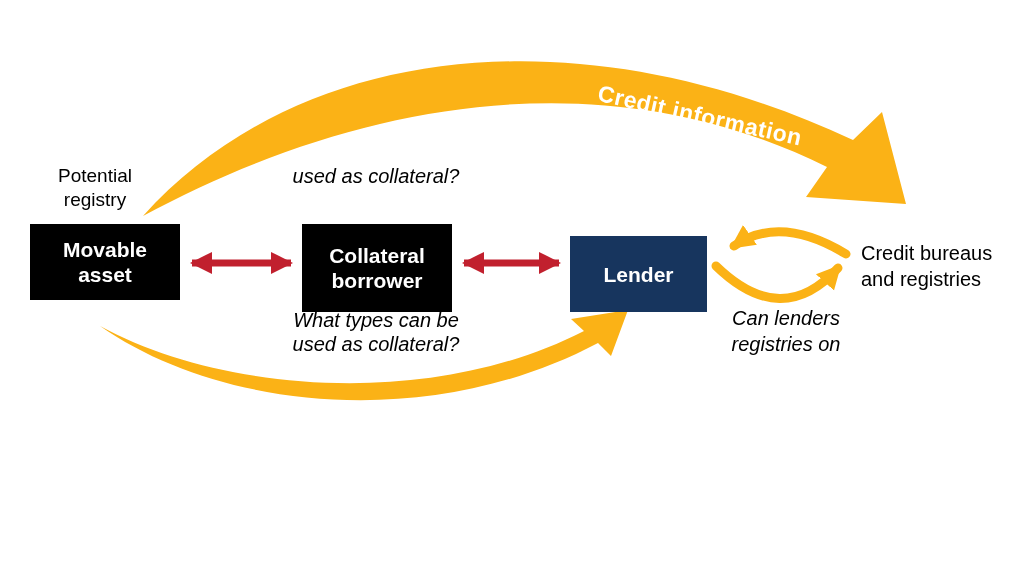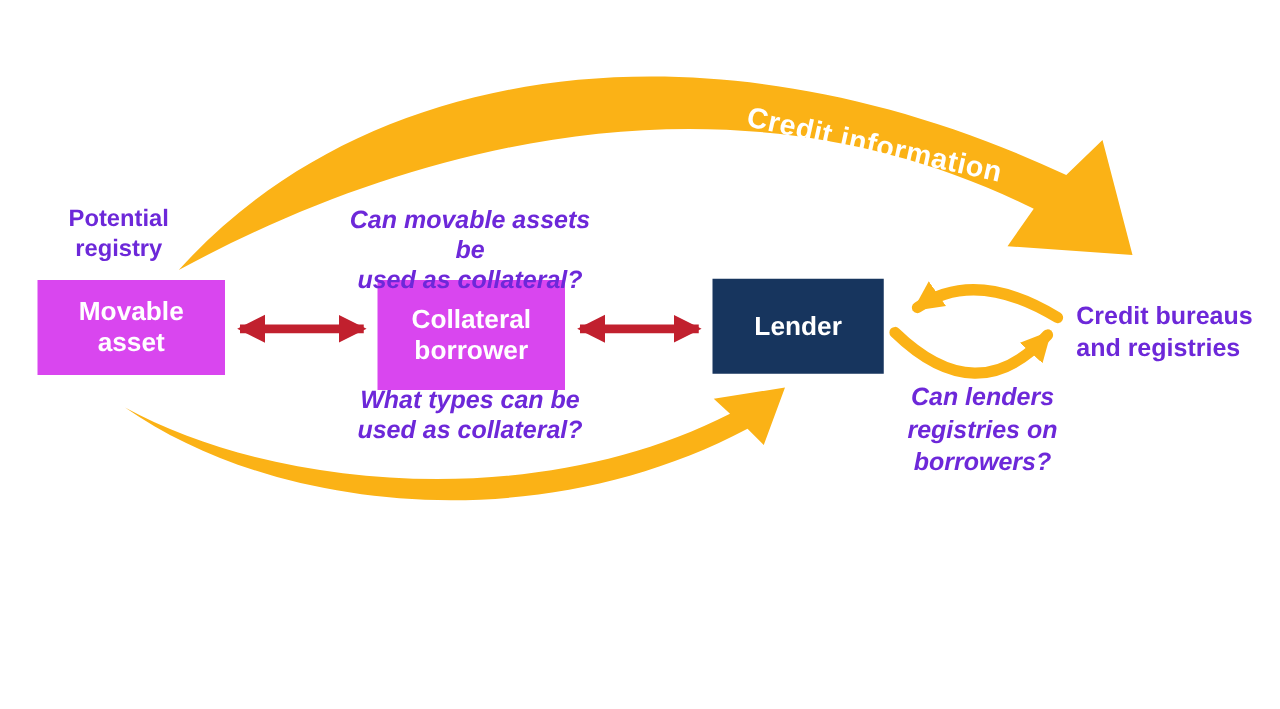--- a/index.html
+++ b/index.html
@@ -23,31 +23,31 @@
     display: flex;
     flex-direction: column;
     align-items: center;
     justify-content: center;
     color: #ffffff;
     font-weight: bold;
     font-size: 21px;
     line-height: 25px;
     text-align: center;
   }
-  .node-light { background: #d946ef; }
+  .node-light { background: #000000; }
   .node-navy  { background: #17355E; }
   .box-movable    { left: 30px;  top: 224px; width: 150px; height: 76px; }
   .box-collateral { left: 302px; top: 224px; width: 150px; height: 88px; }
-  .box-lender     { left: 570px; top: 223px; width: 137px; height: 76px; }
+  .box-lender     { left: 570px; top: 236px; width: 137px; height: 76px; }
 
   .navy-text {
     position: absolute;
     z-index: 3;
-    color: #6d28d9;
-    font-weight: 700;
+    color: #000000;
+    font-weight: 400;
     font-size: 20px;
     line-height: 24px;
     text-align: center;
   }
   .italic { font-style: italic; }
 
   .lbl-potential-borrower { left: 35px;  top: 164px; width: 120px; font-size: 19px; }
   .lbl-q-movable          { left: 266px; top: 164px; width: 220px; }
   .lbl-q-types            { left: 272px; top: 308px; width: 208px; }
   .lbl-q-lenders          { left: 698px; top: 305px; width: 176px; line-height: 26px; }
@@ -117,33 +117,31 @@
   <div class="node-box node-navy box-lender">
     <div>Lender</div>
   </div>
 
   <div class="navy-text lbl-potential-borrower">
     <div>Potential</div>
     <div>registry</div>
   </div>
 
   <div class="navy-text italic lbl-q-movable">
-    <div>Can movable assets be</div>
     <div>used as collateral?</div>
   </div>
 
   <div class="navy-text italic lbl-q-types">
     <div>What types can be</div>
     <div>used as collateral?</div>
   </div>
 
   <div class="navy-text italic lbl-q-lenders">
     <div>Can lenders</div>
     <div>registries on</div>
-    <div>borrowers?</div>
   </div>
 
   <div class="navy-text lbl-credit-bureaus">
     <div>Credit bureaus</div>
     <div>and registries</div>
   </div>
 
 </div>
 
 </body></html>

